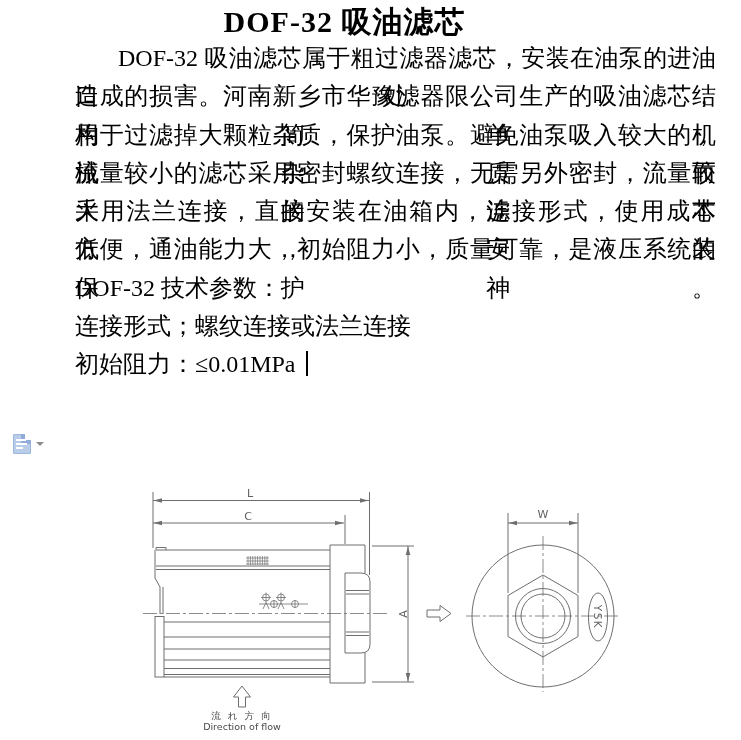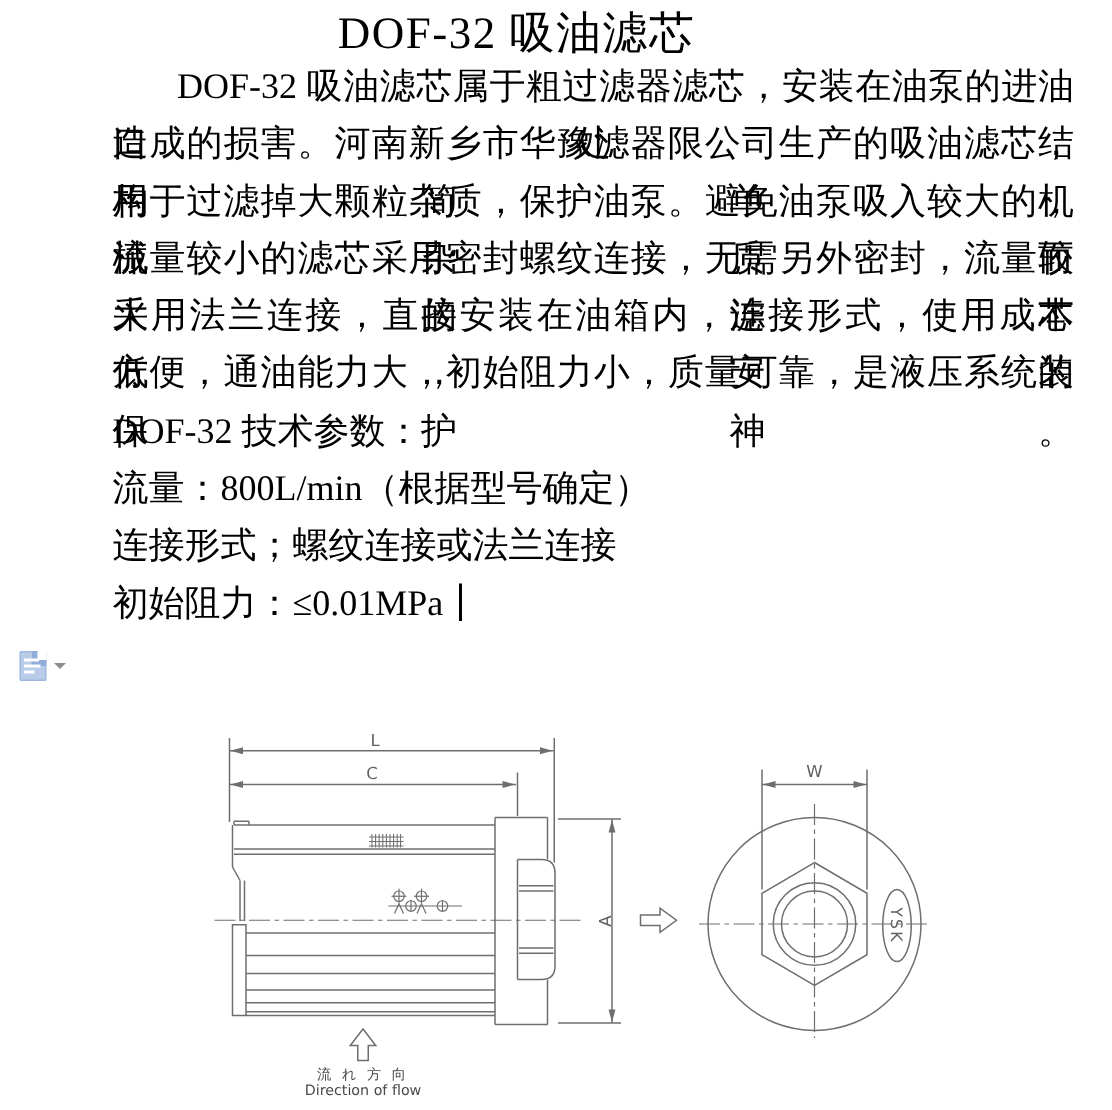--- a/index.html
+++ b/index.html
@@ -2,21 +2,21 @@
 <html><head>
 <meta charset="utf-8">
 <style>
   html,body{margin:0;padding:0;}
   body{
     width:741px;height:740px;background:#ffffff;position:relative;overflow:hidden;
     font-family:"Liberation Serif","DejaVu Serif",serif;color:#000;
   }
   .doc-title{
     position:absolute;top:2px;left:0;width:689px;text-align:center;
-    font-size:30px;font-weight:400;letter-spacing:1px;
+    font-size:30px;font-weight:700;letter-spacing:1px;
   }
   .textblock{
     position:absolute;left:75px;top:39px;width:641px;font-size:24px;
   }
   .tline{height:38.3px;line-height:38.3px;white-space:nowrap;}
   .jline{text-align:justify;text-align-last:justify;white-space:normal;}
   .indent{text-indent:43px;}
   .caret{
     display:inline-block;width:2px;height:25px;background:#000;
     vertical-align:-4px;margin-left:10px;
@@ -49,21 +49,20 @@
 <div class="doc-title">DOF-32 吸油滤芯</div>
 
 <div class="textblock">
   <div class="tline jline indent">DOF-32 吸油滤芯属于粗过滤器滤芯，安装在油泵的进油口处，</div>
   <div class="tline jline">造成的损害。河南新乡市华豫滤器限公司生产的吸油滤芯结构简单，</div>
   <div class="tline jline">用于过滤掉大颗粒杂质，保护油泵。避免油泵吸入较大的机械杂质而</div>
   <div class="tline jline">流量较小的滤芯采用密封螺纹连接，无需另外密封，流量较大的滤芯</div>
   <div class="tline jline">采用法兰连接，直接安装在油箱内，连接形式，使用成本低，安装</div>
   <div class="tline jline">方便，通油能力大，初始阻力小，质量可靠，是液压系统的保护神。</div>
   <div class="tline">DOF-32 技术参数：</div>
-  <div class="tline">流量：800L/min（根据型号确定）</div>
   <div class="tline">连接形式；螺纹连接或法兰连接</div>
   <div class="tline"><span>初始阻力：≤0.01MPa</span><span class="caret"></span></div>
 </div>
 
 <div class="paste-btn">
   <div class="paste-doc">
     <div class="fold"></div>
     <div class="ln ln1"></div>
     <div class="ln ln2"></div>
     <div class="ln ln3"></div>

